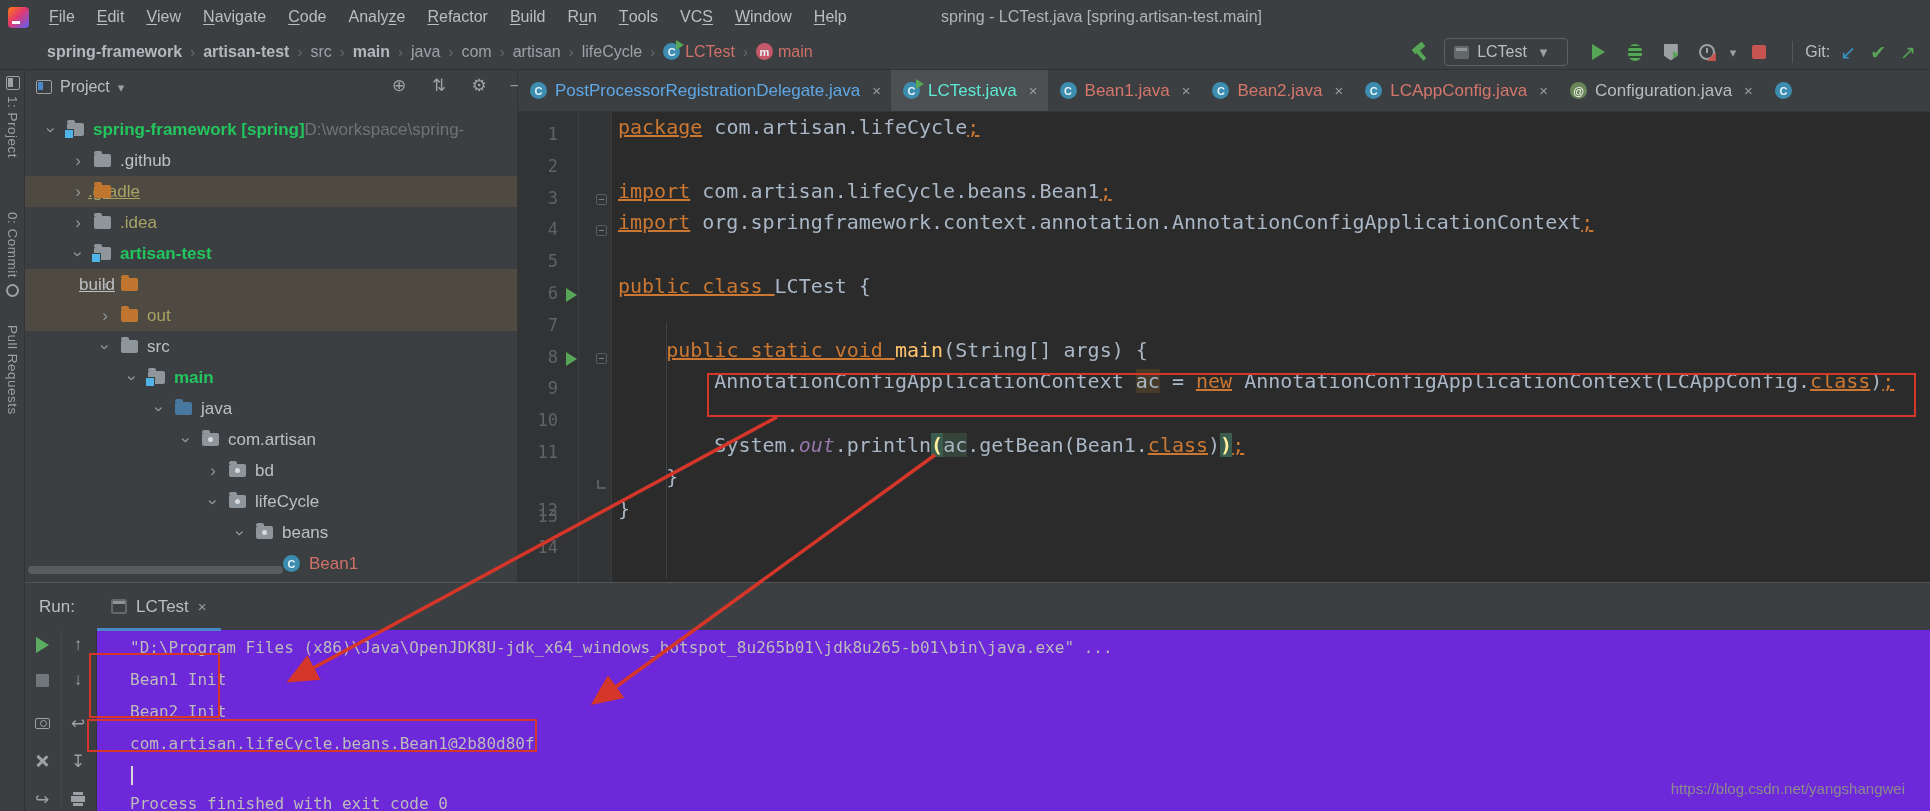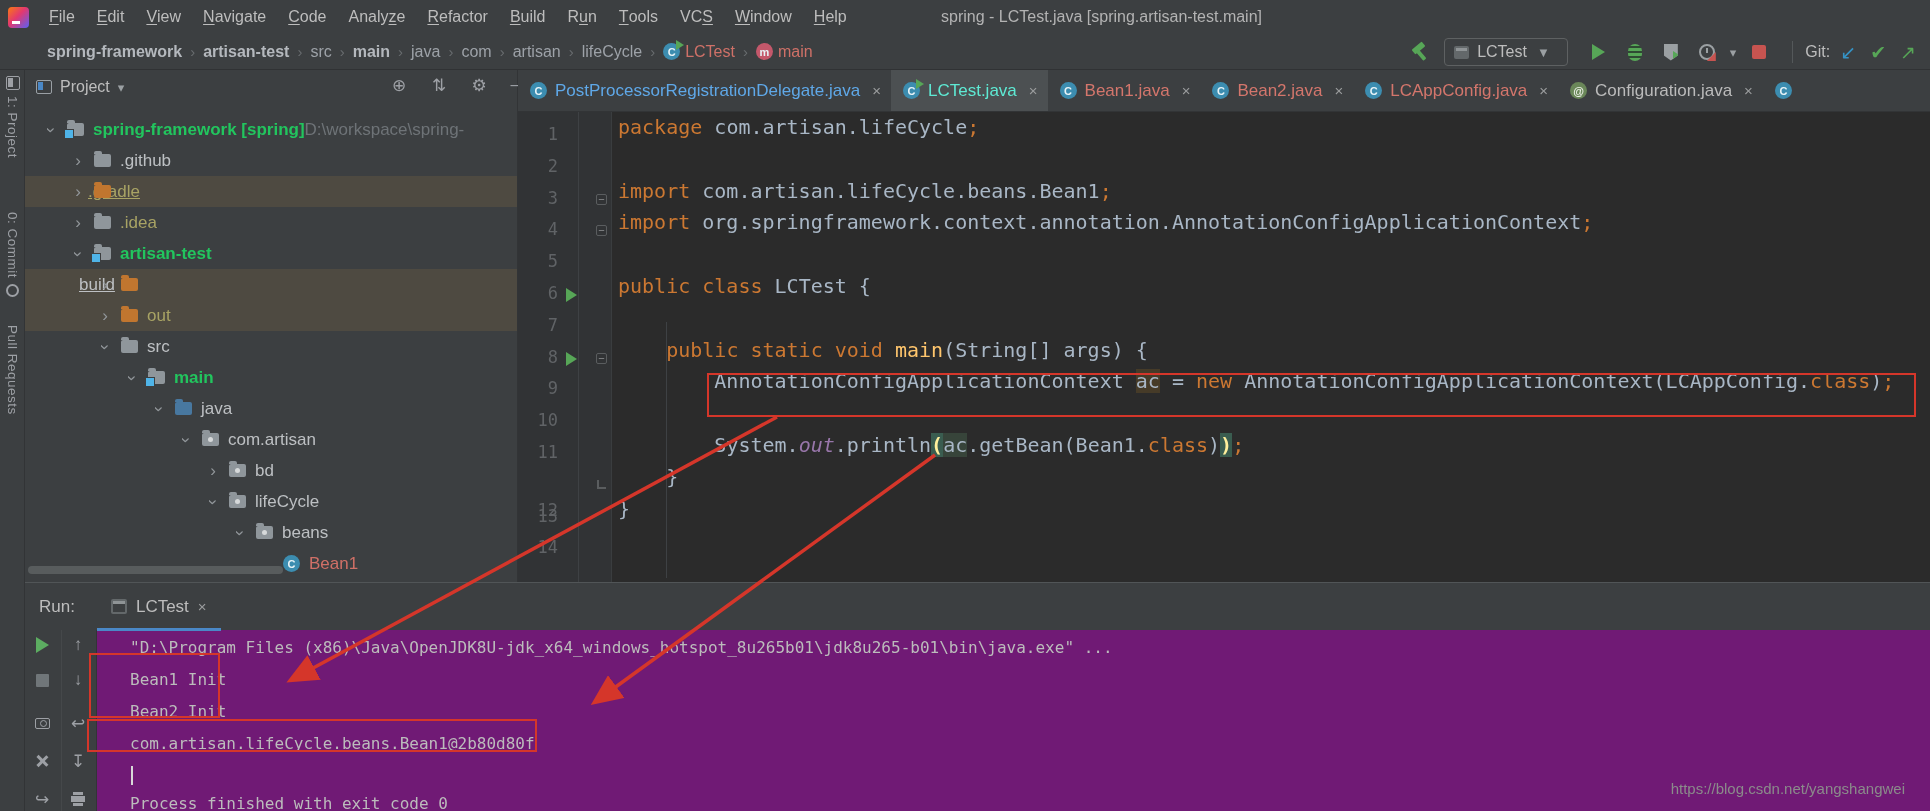--- a/index.html
+++ b/index.html
@@ -102,28 +102,28 @@
   .gutter-inline { position:absolute; left:60px; top:42px; width:1px; height:470px; background:#3e4144; }
   .lnum { position:absolute; width:40px; text-align:right; color:#606366; font-family:"DejaVu Sans Mono", monospace; font-size:17px; }
   .gmark-run { position:absolute; width:0; height:0; border-left:11px solid #57a657; border-top:7px solid transparent; border-bottom:7px solid transparent; }
   .gmark-fold { position:absolute; width:11px; height:11px; border:1px solid #5a5d5f; border-radius:2px; color:#8c8f91;
                 font-size:11px; line-height:9px; text-align:center; background:#313335; }
   .gmark-foldend { position:absolute; width:9px; height:9px; border-left:2px solid #5a5d5f; border-bottom:2px solid #5a5d5f; }
 
   .code { position:absolute; left:100px; top:42px; width:1310px; height:470px; font-family:"DejaVu Sans Mono", monospace;
           font-size:20px; white-space:pre; }
   .code-line { height:31.8px; line-height:31.8px; }
-  .kw { color:#cc7832; } .pl { color:#a9b7c6; } .meth { color:#ffc66d; }
+  .kw { color:#cc7832;text-decoration:underline; } .pl { color:#a9b7c6; } .meth { color:#ffc66d; }
   .fld { color:#9876aa; font-style:italic; }
   .hlw { background:#463b28; } .hlr { background:#37443a; }
   .hlp { background:#3a5d50; color:#ffef9c; font-weight:bold; }
   .indent-guide { position:absolute; left:148px; top:252px; width:1px; height:256px; background:#3e4144; }
 
   
-  .runpanel { position:absolute; left:25px; top:582px; width:1905px; height:229px; background:#701a75; }
+  .runpanel { position:absolute; left:25px; top:582px; width:1905px; height:229px; background:#6d28d9; }
   .run-header { position:absolute; left:0; top:0; width:100%; height:48px; background:#3c3f41; border-top:1px solid #515557;
                 display:flex; align-items:center; color:#bdbdbd; font-size:17px; }
   .run-label { margin-left:14px; margin-right:22px; }
   .run-tab { display:flex; align-items:center; gap:9px; height:48px; padding:0 14px; position:relative; }
   .run-tab .underline { position:absolute; left:0; bottom:0; width:100%; height:3px; background:#4a88c7; }
   .console-ico { width:16px; height:15px; background:#63686a; border-radius:2px; position:relative; }
   .console-ico::after { content:""; position:absolute; left:2px; top:2px; right:2px; bottom:2px; background:#3c3f41; border-top:3px solid #8f9496; }
   .run-toolbar { position:absolute; left:0; top:48px; width:72px; height:181px; background:#3c3f41; border-right:1px solid #323436; }
   .run-toolbar::before { content:""; position:absolute; left:36px; top:0; width:1px; height:100%; background:#45484a; }
   .rt-ico { position:absolute; width:22px; height:22px; display:flex; align-items:center; justify-content:center; color:#9da0a5; font-size:17px; }

